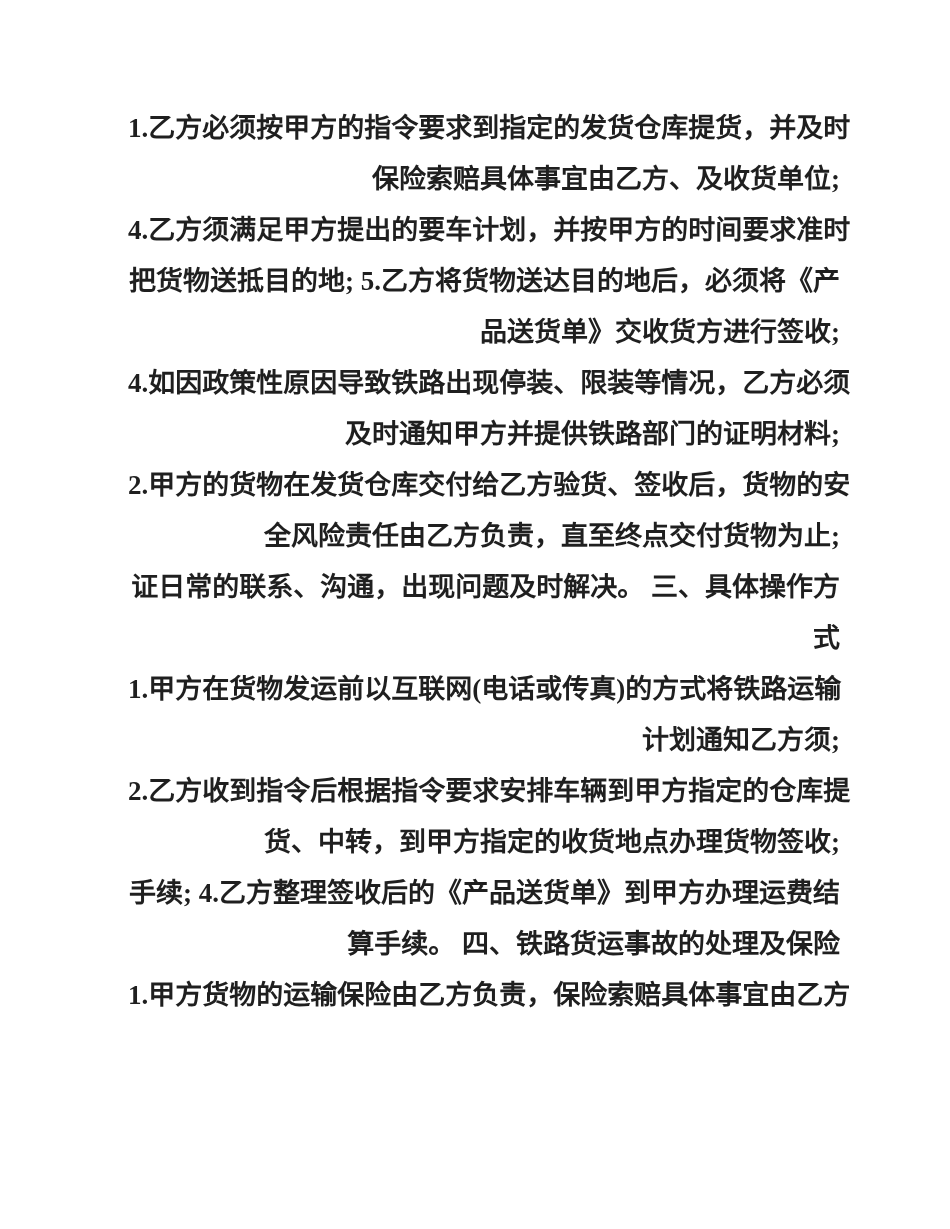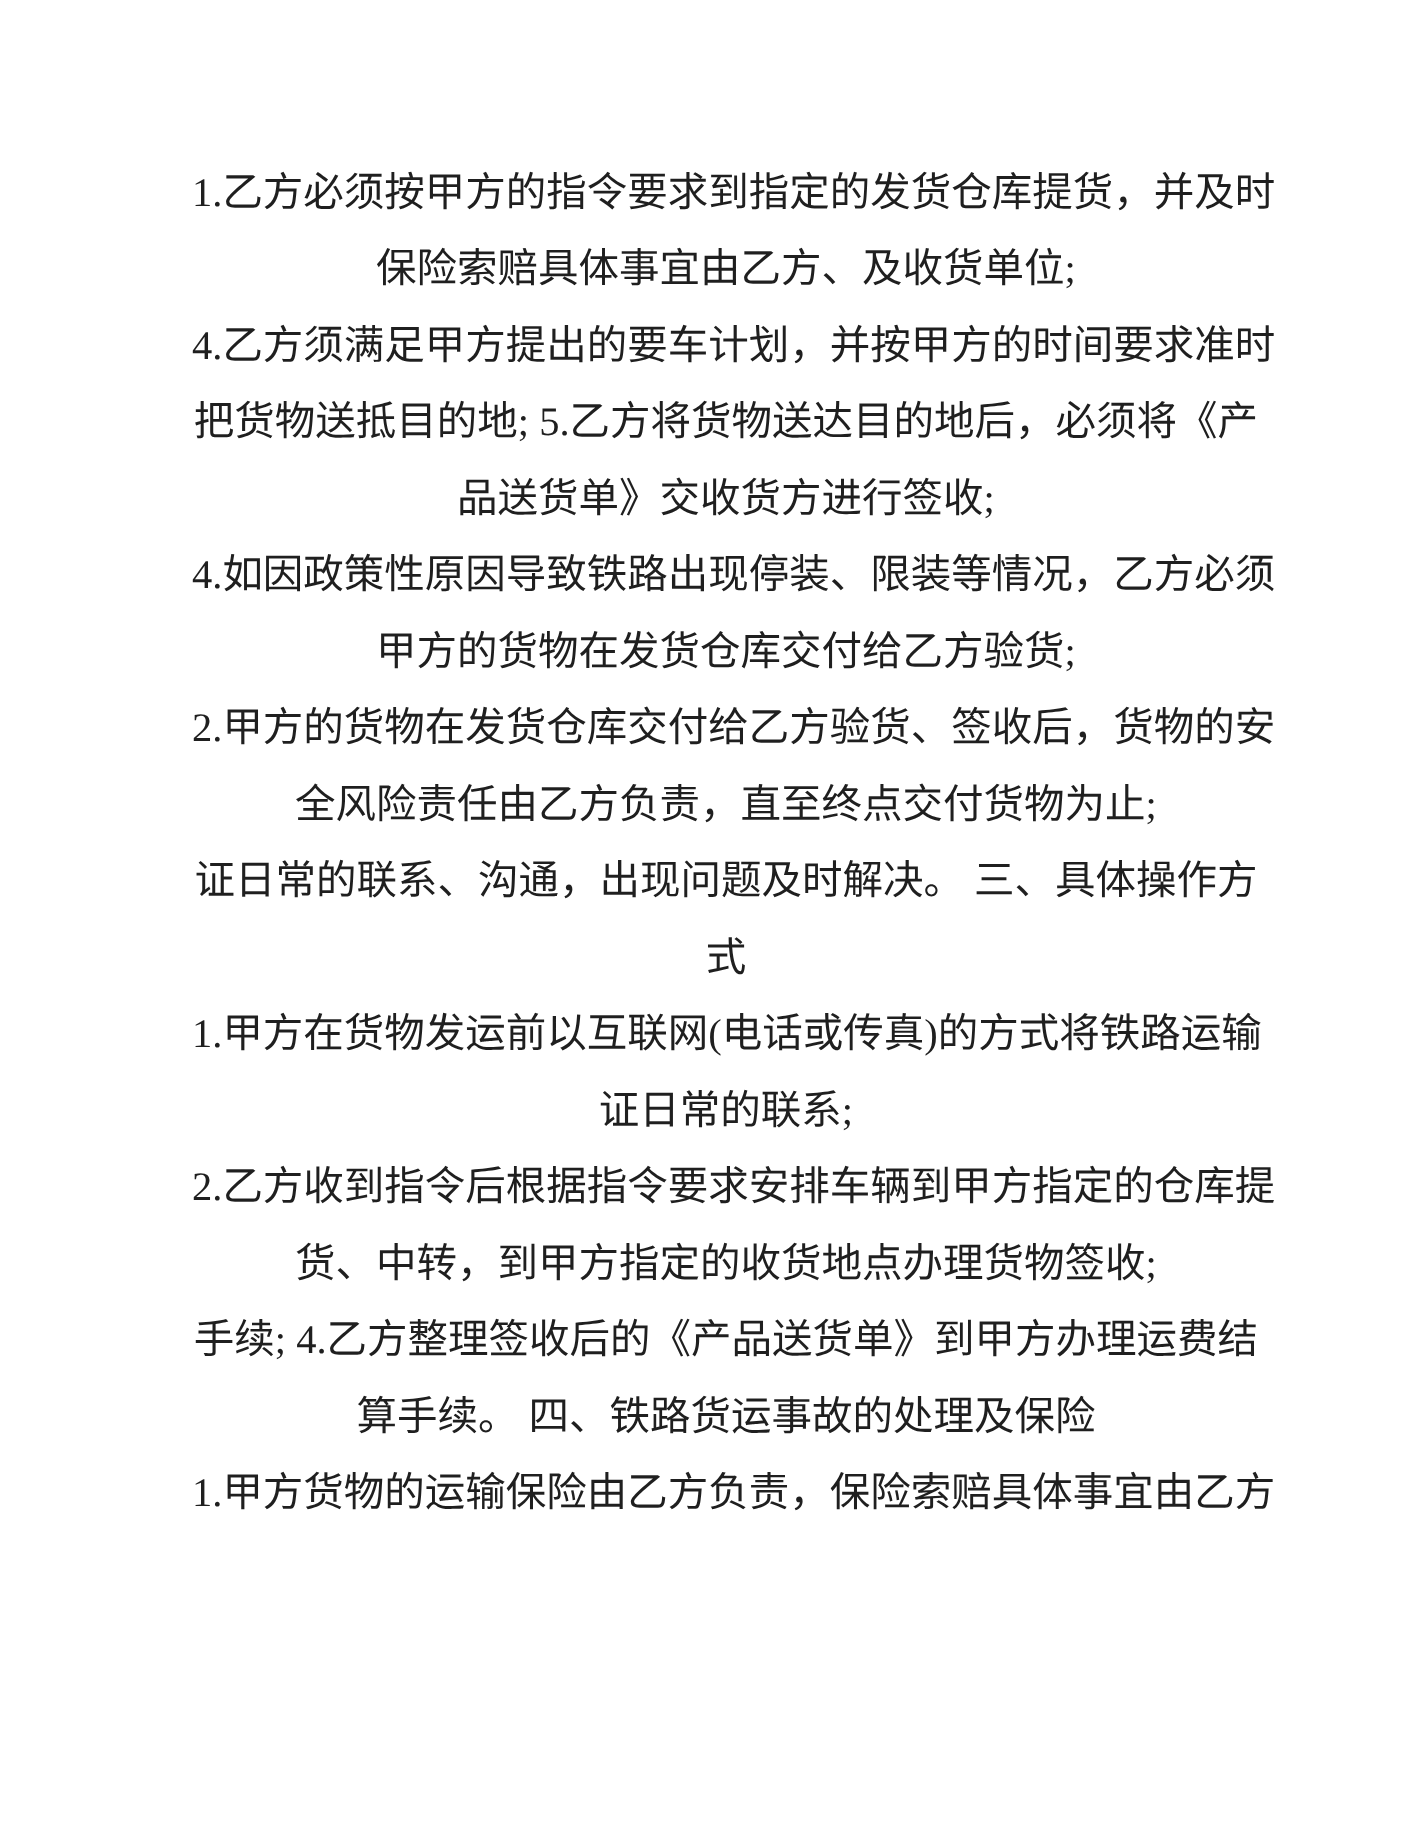--- a/index.html
+++ b/index.html
@@ -28,42 +28,42 @@
     top: 103px;
     width: 712px;
     color: #1f1f1f;
   }
   .doc-line {
     font-size: 27px;
     line-height: 51px;
     height: 51px;
     white-space: pre;
     letter-spacing: 0px;
-    text-align: center;
-    font-weight: 400;
+    text-align: right;
+    font-weight: 700;
     -webkit-font-smoothing: antialiased;
   }
 </style>
 </head>
 <body>
 
 <div class="page">
   <div class="text-block">
     <div class="doc-line">1.乙方必须按甲方的指令要求到指定的发货仓库提货，并及时</div>
     <div class="doc-line">保险索赔具体事宜由乙方、及收货单位;</div>
     <div class="doc-line">4.乙方须满足甲方提出的要车计划，并按甲方的时间要求准时</div>
     <div class="doc-line">把货物送抵目的地; 5.乙方将货物送达目的地后，必须将《产</div>
     <div class="doc-line">品送货单》交收货方进行签收;</div>
     <div class="doc-line">4.如因政策性原因导致铁路出现停装、限装等情况，乙方必须</div>
-    <div class="doc-line">甲方的货物在发货仓库交付给乙方验货;</div>
+    <div class="doc-line">及时通知甲方并提供铁路部门的证明材料;</div>
     <div class="doc-line">2.甲方的货物在发货仓库交付给乙方验货、签收后，货物的安</div>
     <div class="doc-line">全风险责任由乙方负责，直至终点交付货物为止;</div>
     <div class="doc-line">证日常的联系、沟通，出现问题及时解决。 三、具体操作方</div>
     <div class="doc-line">式</div>
     <div class="doc-line">1.甲方在货物发运前以互联网(电话或传真)的方式将铁路运输</div>
-    <div class="doc-line">证日常的联系;</div>
+    <div class="doc-line">计划通知乙方须;</div>
     <div class="doc-line">2.乙方收到指令后根据指令要求安排车辆到甲方指定的仓库提</div>
     <div class="doc-line">货、中转，到甲方指定的收货地点办理货物签收;</div>
     <div class="doc-line">手续; 4.乙方整理签收后的《产品送货单》到甲方办理运费结</div>
     <div class="doc-line">算手续。 四、铁路货运事故的处理及保险</div>
     <div class="doc-line">1.甲方货物的运输保险由乙方负责，保险索赔具体事宜由乙方</div>
   </div>
 </div>
 
 </body></html>

